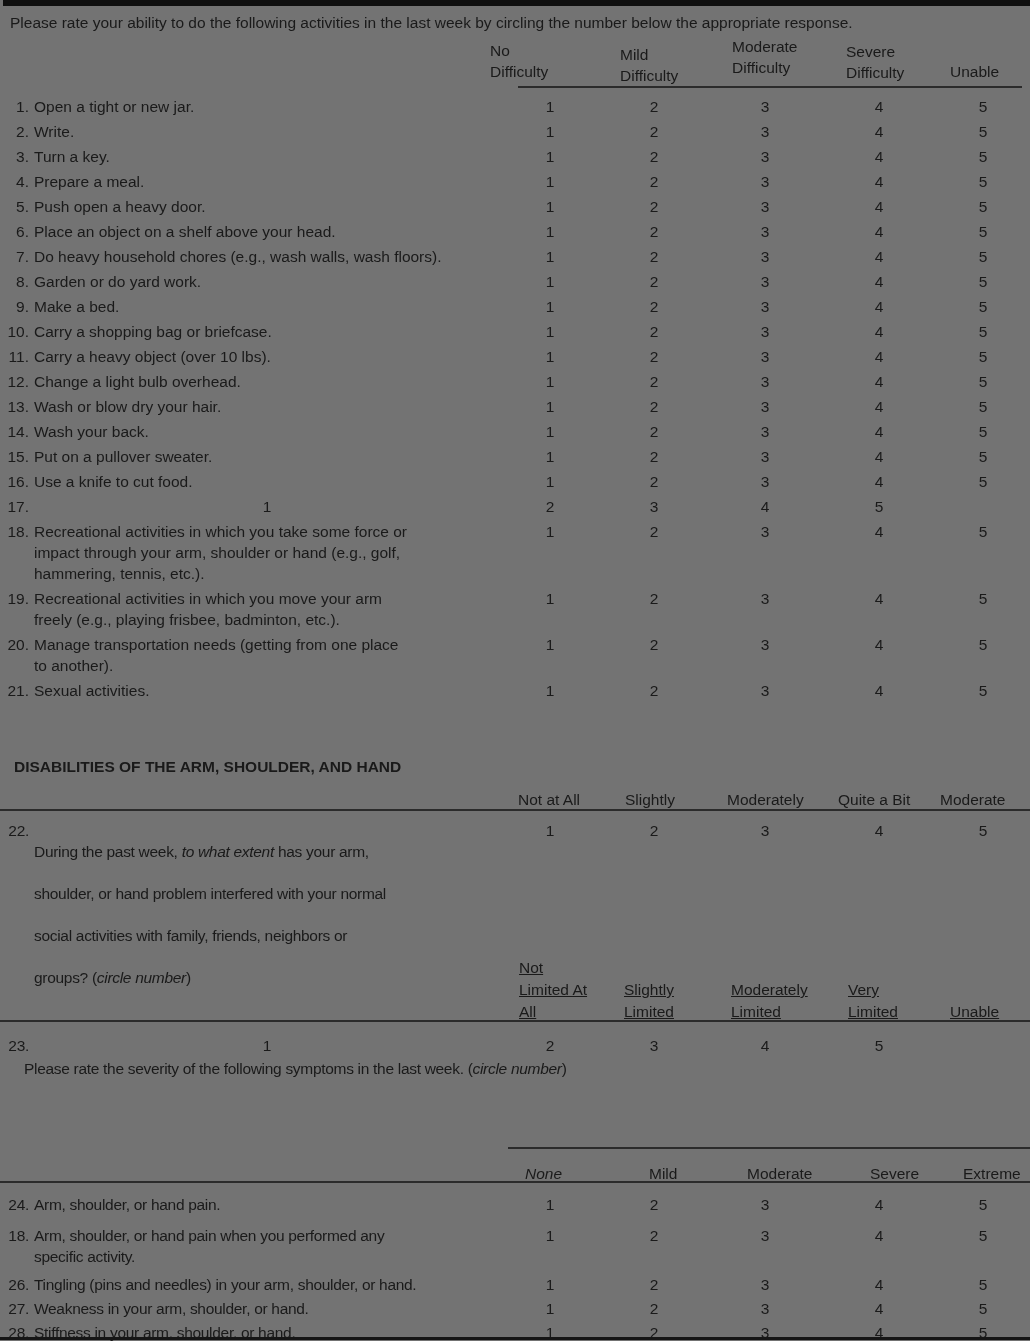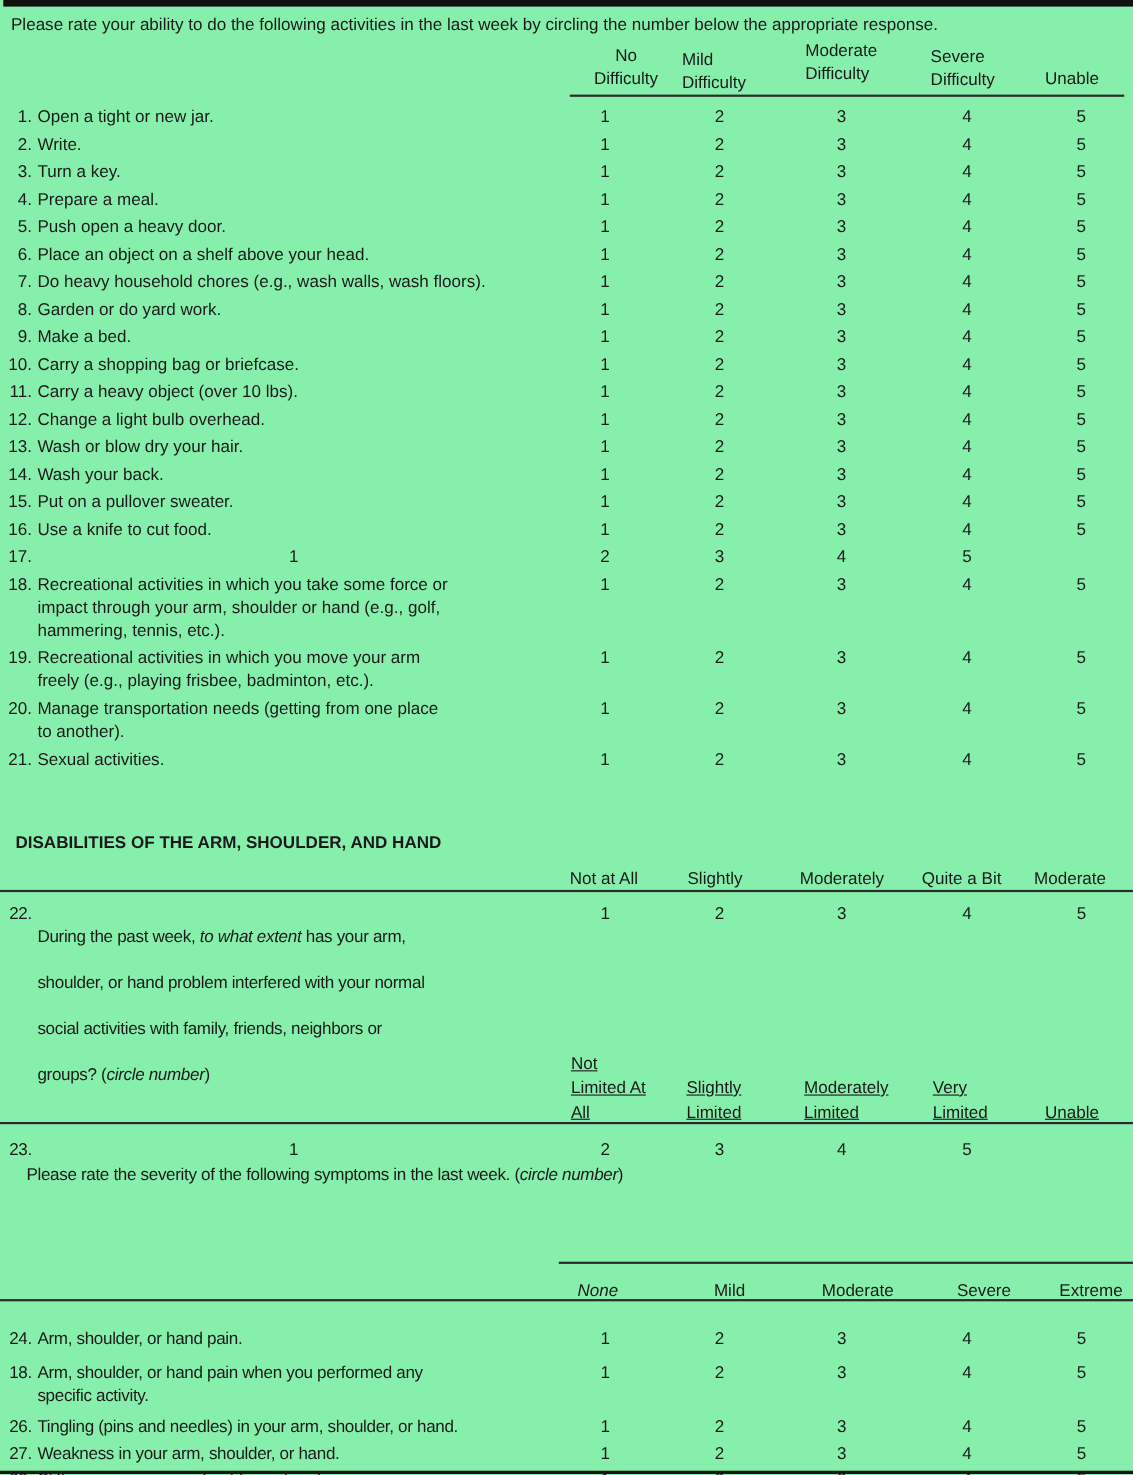--- a/index.html
+++ b/index.html
@@ -1,17 +1,17 @@
 <!DOCTYPE html>
 <html><head>
 <meta charset="utf-8">
 <style>
   html,body { margin:0; padding:0; background:#ffffff; }
   .sheet {
-    position:relative; width:1030px; height:1341px; background:#86efac;
+    position:relative; width:1030px; height:1341px; background:#737373;
     font-family:"Liberation Sans", sans-serif; color:#1a1a1a;
     font-size:15.5px; line-height:21px; overflow:hidden;
   }
   .topbar { position:absolute; top:0; left:3px; width:1027px; height:6px; background:#101010; }
   .intro  { position:absolute; top:12px; left:10px; width:1000px; }
   .hdr    { position:absolute; white-space:pre-line; line-height:21px; }
   .hdr23  { line-height:22px;text-decoration:underline; }
   .rule   { position:absolute; background:#2b2b2b; }
   .act-rule  { top:86px;  left:518px; width:504px; height:2px; }
   .q22-rule  { top:809px; left:0;     width:1030px; height:2px; }
@@ -37,38 +37,38 @@
   
   .cond { letter-spacing:-0.3px; }
   .q-row { position:absolute; left:0; width:992px; }
   .q22-row { top:820px; }
   .q23-row { top:1035px; }
   .qline { display:block; }
   .it { font-style:italic; }
   .sym-intro { position:absolute; top:1058px; left:24px; }
 
   
-  .ah1 { top:40px; left:540px;text-align:center; } .ah2 { top:44px; left:620px; }
+  .ah1 { top:40px; left:490px; } .ah2 { top:44px; left:620px; }
   .ah3 { top:36px; left:732px; } .ah4 { top:41px; left:846px; }
   .ah5 { top:61px; left:950px; }
   
   .bh1 { top:789px; left:518px; } .bh2 { top:789px; left:625px; }
   .bh3 { top:789px; left:727px; } .bh4 { top:789px; left:838px; }
   .bh5 { top:789px; left:940px; }
   
   .ch1 { top:957px; left:519px; } .ch2 { top:979px; left:624px; }
   .ch3 { top:979px; left:731px; } .ch4 { top:979px; left:848px; }
   .ch5 { top:1001px; left:950px; }
   
   .dh1 { top:1163px; left:525px;font-style:italic; } .dh2 { top:1163px; left:649px; }
   .dh3 { top:1163px; left:747px; } .dh4 { top:1163px; left:870px; }
   .dh5 { top:1163px; left:963px; }
 
   .sym-rows .row { margin-bottom:3px; }
-  .sym-rows .row:nth-of-type(1) { margin-bottom:10px;margin-top:13px; }
+  .sym-rows .row:nth-of-type(1) { margin-bottom:10px; }
   .sym-rows .row:nth-of-type(2) { margin-bottom:7px; }
 </style>
 </head>
 <body>
 
 <div class="sheet">
 
   <div class="topbar"></div>
 
   <div class="intro">Please rate your ability to do the following activities in the last week by circling the number below the appropriate response.</div>

